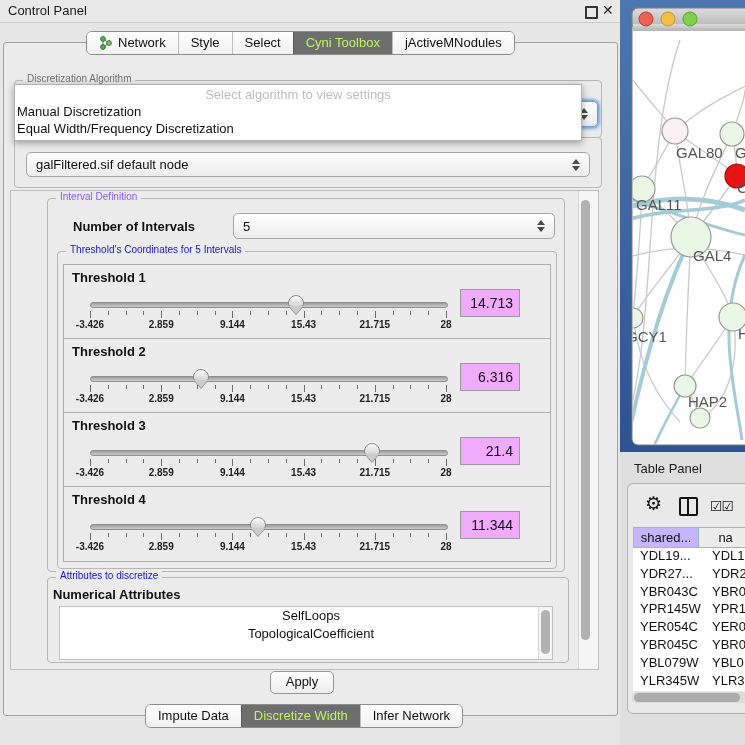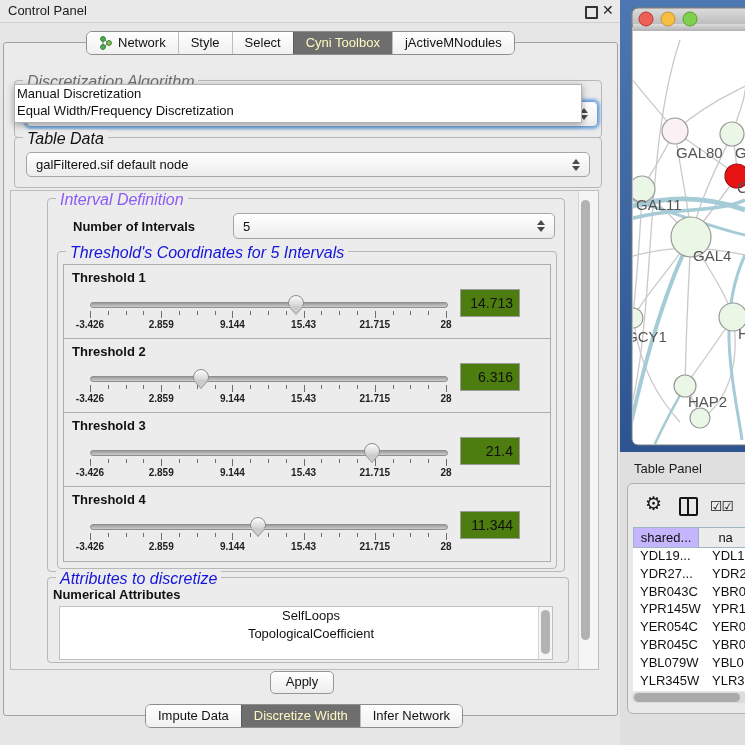--- a/index.html
+++ b/index.html
@@ -9,25 +9,25 @@
   
   #titlebar{left:0;top:0;width:620px;height:22px;background:#e9e9e9;border-bottom:1px solid #cfcfcf;}
   #titlebar .t{left:8px;top:3px;font-size:13px;color:#1c1c1c;}
   .float-ic{left:585px;top:6px;width:9px;height:9px;border:2px solid #333;border-radius:1px;}
   .close-ic{left:602px;top:2px;font-size:14px;font-weight:bold;color:#222;}
   
   .seg{display:flex;border:1px solid #8e8e8e;border-radius:6px;overflow:hidden;background:#fff;z-index:6;}
   .seg .tab{padding:3px 12px 4px 12px;font-size:13px;color:#111;background:linear-gradient(#ffffff,#f0f0f0);
             border-left:1px solid #bdbdbd;white-space:nowrap;display:flex;align-items:center;gap:5px;}
   .seg .tab:first-child{border-left:none;}
-  .seg .tab.sel{background:#6e6e6e;color:#fef9c3;border-left-color:#5c5c5c;justify-content:flex-end;}
+  .seg .tab.sel{background:#6e6e6e;color:#bef264;border-left-color:#5c5c5c;justify-content:flex-end;}
   
   #pane{left:3px;top:42px;width:613px;height:672px;border:1px solid #a3a3a3;border-radius:3px;background:#ebebeb;}
   .groupbox{border:1px solid #b7b7b7;border-radius:4px;}
-  .grouplabel{position:absolute;top:-8px;left:8px;background:#ebebeb;padding:0 4px;font-size:16px;white-space:nowrap;font-style:italic;}
+  .grouplabel{position:absolute;top:-8px;left:8px;background:#ebebeb;padding:0 4px;font-size:10px;white-space:nowrap;}
   
   .combo{background:linear-gradient(#ffffff,#ececec);border:1px solid #a5a5a5;border-radius:5px;
          font-size:13px;color:#111;display:flex;align-items:center;padding-left:9px;box-sizing:border-box;}
   .stepper{position:absolute;right:8px;top:50%;transform:translateY(-50%);width:9px;height:12px;}
   .arr-up{position:absolute;top:0;left:0;width:0;height:0;border-left:4px solid transparent;border-right:4px solid transparent;border-bottom:5px solid #4a4a4a;}
   .arr-dn{position:absolute;bottom:0;left:0;width:0;height:0;border-left:4px solid transparent;border-right:4px solid transparent;border-top:5px solid #4a4a4a;}
   #algo-combo{left:26px;top:101px;width:572px;height:26px;box-shadow:0 0 3px 2px rgba(95,155,220,.85);border-color:#6f9fd8;}
   
   #popup{left:14px;top:84px;width:566px;background:#fff;border:1px solid #b2b2b2;z-index:10;
          box-shadow:0 2px 7px rgba(0,0,0,.35);padding-bottom:3px;}
@@ -46,21 +46,21 @@
   .thumb{position:absolute;width:16px;height:19px;top:-8px;transform:translateX(-50%);}
   .thumb .cap{position:absolute;left:0;right:0;top:0;height:12px;background:linear-gradient(#fcfcfc,#d4d4d4);
               border:1px solid #8c8c8c;border-radius:8px 8px 3px 3px;box-sizing:border-box;}
   .thumb .tip{position:absolute;left:1px;top:11px;width:0;height:0;border-left:7px solid transparent;
               border-right:7px solid transparent;border-top:8px solid #cccccc;filter:drop-shadow(0 1px 0 #8c8c8c);}
   .ticks{position:absolute;left:26px;top:45px;width:356px;height:9px;}
   .tick{position:absolute;width:1px;background:#6e6e6e;top:1px;}
   .tick.major{height:7px;}.tick.minor{height:4px;}
   .tlabels{position:absolute;left:26px;top:54px;width:356px;height:12px;font-size:10px;font-weight:bold;color:#222;}
   .tlabel{position:absolute;transform:translateX(-50%);white-space:nowrap;}
-  .vbox{position:absolute;right:30px;top:24px;width:52px;height:26px;background:#4d7c0f;border:1px solid #9b9b9b;
+  .vbox{position:absolute;right:30px;top:24px;width:52px;height:26px;background:#f0abfc;border:1px solid #9b9b9b;
         font-size:14px;color:#111;text-align:right;line-height:26px;padding-right:6px;}
   
   #attr-list{background:#fff;border:1px solid #c0c0c0;overflow:hidden;}
   #attr-list .li{font-size:13px;color:#111;padding-left:10px;line-height:18px;white-space:nowrap;text-align:center;}
   
   #apply{left:270px;top:671px;width:62px;height:21px;background:linear-gradient(#ffffff,#ededed);
          border:1px solid #979797;border-radius:5px;font-size:13px;color:#111;text-align:center;line-height:19px;}
   
   #netsvg{left:620px;top:0;}
   
@@ -126,20 +126,21 @@
   <span class="grouplabel" style="color:#6e6e6e;">Discretization Algorithm</span>
 </div>
 <div class="abs combo" id="algo-combo">
   <div class="stepper">
       <div class="arr-up"></div>
       <div class="arr-dn"></div>
     </div>
 </div>
 
 <div class="abs" id="popup">
+  <div class="ph">Select algorithm to view settings</div>
   <div class="opt hl">Manual Discretization</div>
   <div class="opt">Equal Width/Frequency Discretization</div>
 </div>
 
 <div class="abs groupbox" style="left:14px;top:137px;width:586px;height:49px;">
   <span class="grouplabel" style="color:#111;">Table Data</span>
 </div>
 <div class="abs combo" style="left:26px;top:152px;width:564px;height:25px;">
   <span>galFiltered.sif default node</span>
   <div class="stepper">

